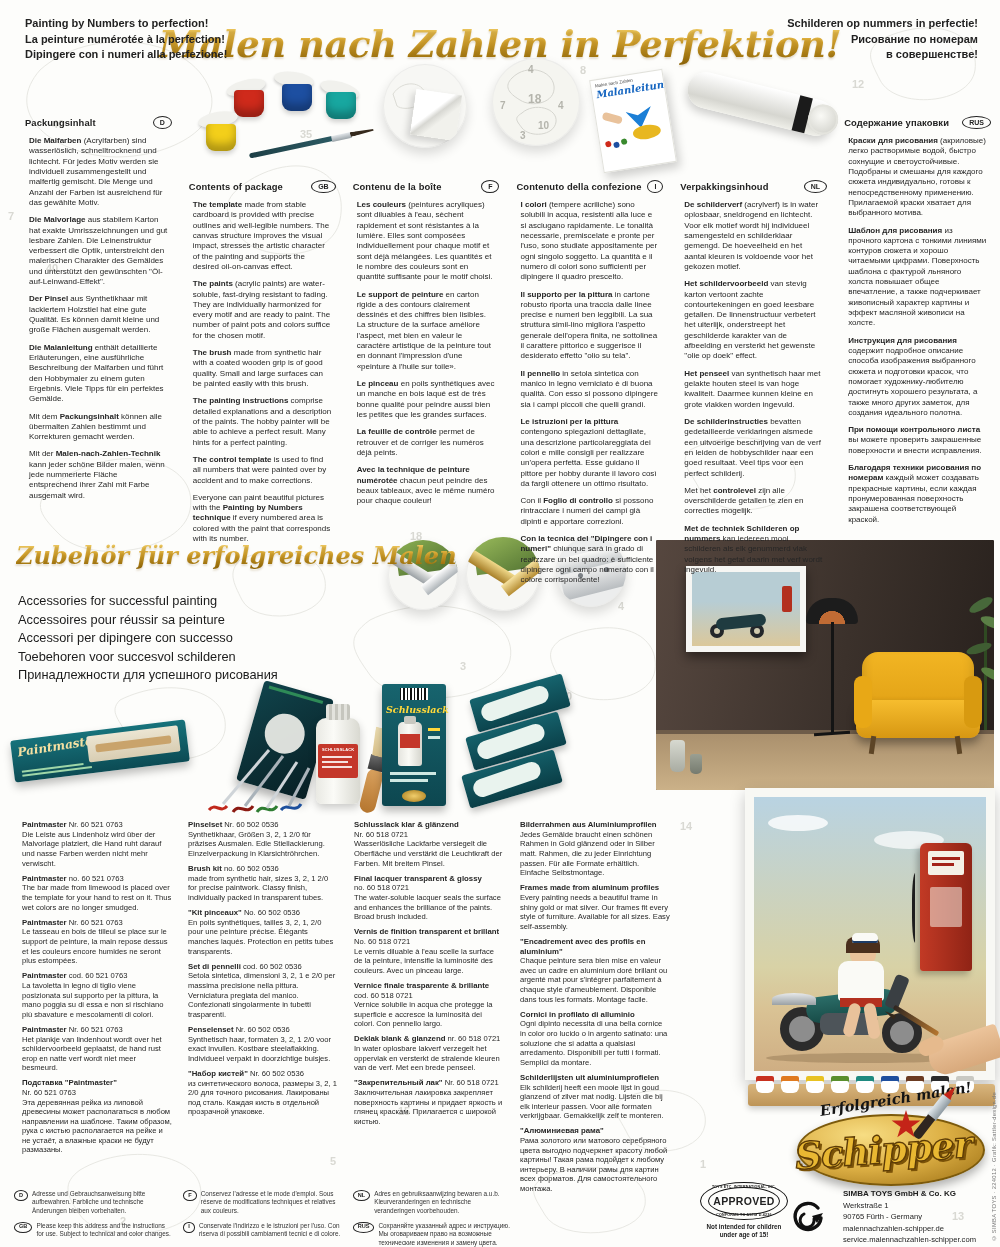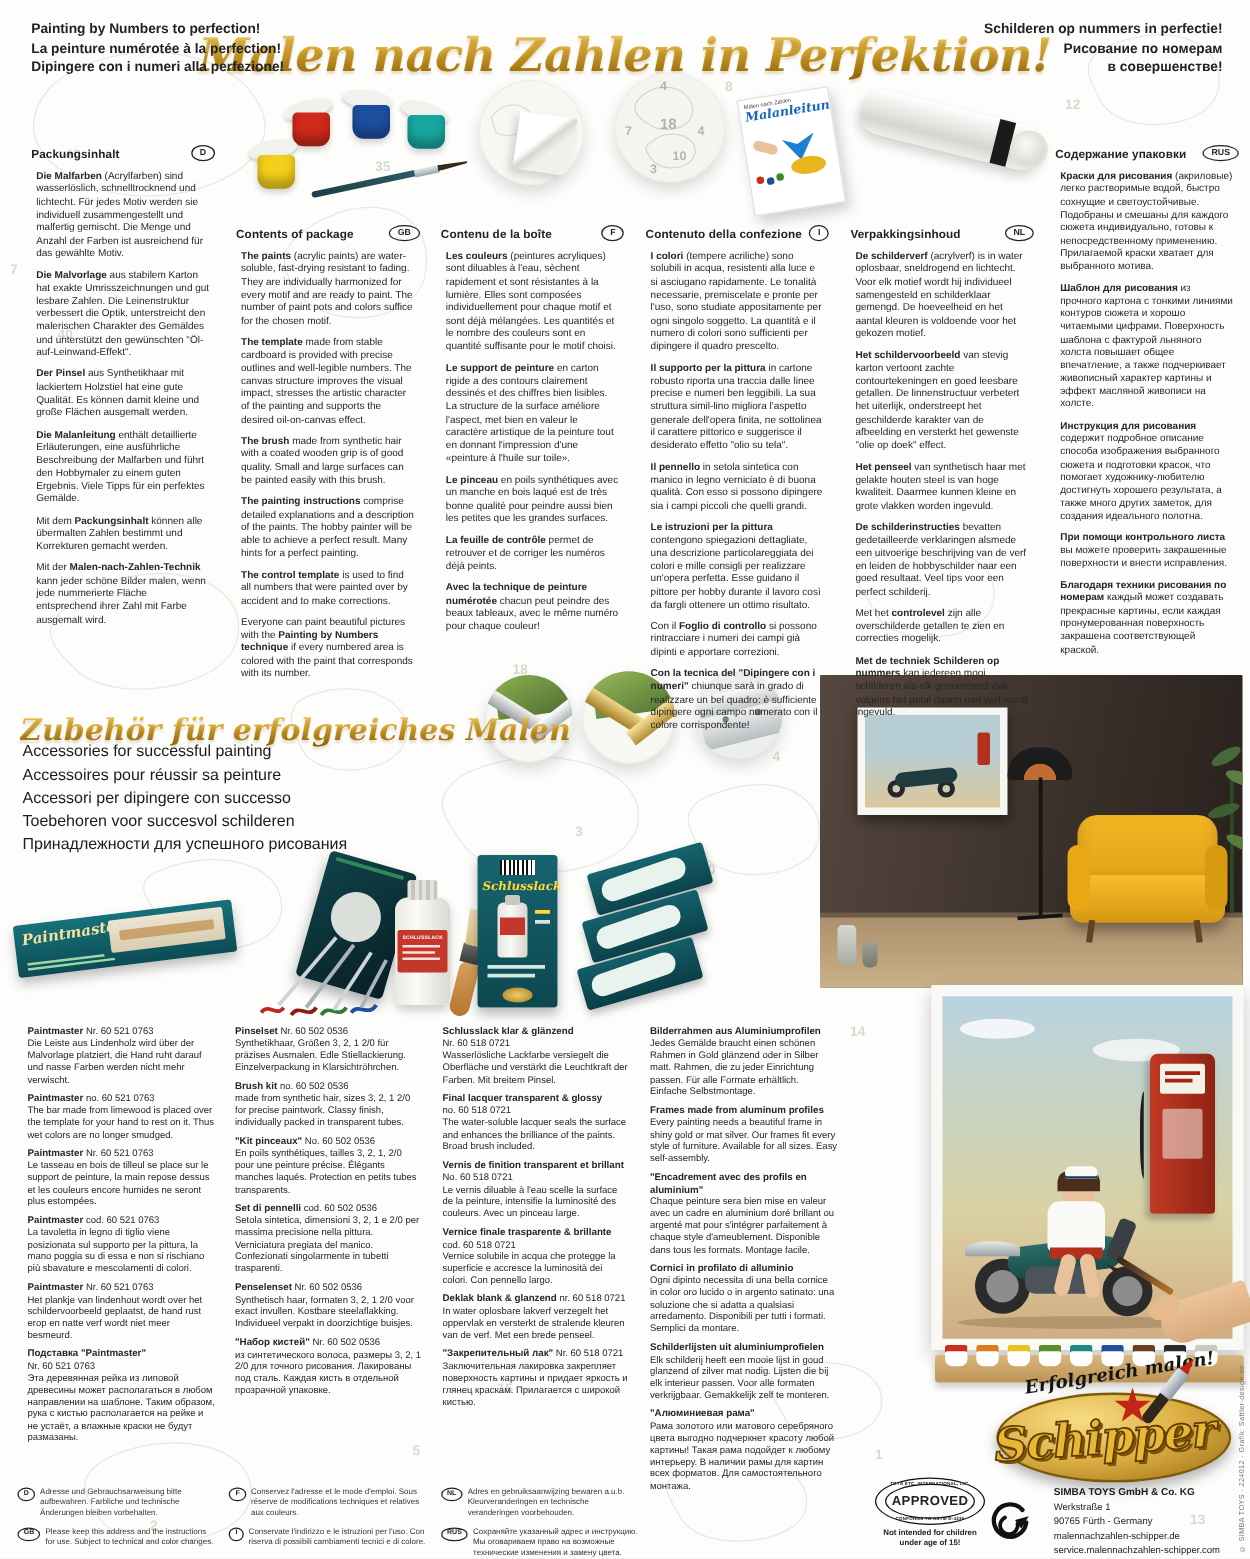--- a/index.html
+++ b/index.html
@@ -27,21 +27,21 @@
   .badge.sm{font-size:5.6px;padding:1.5px 4px;border-width:1px;}
 
   
   .pkg-cols{left:25px;top:112px;width:966px;display:grid;grid-template-columns:repeat(6,1fr);column-gap:17px;z-index:2;}
   .pkg-cols article:nth-of-type(n+2):nth-of-type(-n+5){padding-top:64px;}
   .col-head{display:flex;justify-content:space-between;align-items:center;margin:4px 0 7px;}
   .col-head h2{font-size:9.4px;margin:0;letter-spacing:.1px;}
   .pcol p{font-size:8px;line-height:1.29;margin:0 4px 7px;color:#262626;}
 
   
-  .acc-title{left:16px;top:569px;font-size:24px;z-index:2;text-shadow:0 2px 2px rgba(120,85,10,.18);}
+  .acc-title{left:16px;top:541px;font-size:24px;z-index:2;text-shadow:0 2px 2px rgba(120,85,10,.18);}
   .acc-subs{left:18px;top:592px;font-size:12.8px;line-height:1.45;color:#1c1c1c;z-index:2;}
 
   .circle-photo{position:absolute;border-radius:50%;background:#f7f7f4;box-shadow:0 6px 12px rgba(0,0,0,.14),inset 0 0 0 1px #ececea;overflow:hidden;z-index:1;}
 
   
   .acc-cols{left:22px;top:820px;width:648px;display:grid;grid-template-columns:repeat(4,1fr);column-gap:16px;z-index:2;}
   .acc-item{font-size:7.6px;line-height:1.26;margin:0 0 5.5px;color:#262626;}
   .acc-item b{font-size:7.8px;}
   .acc-item .num{white-space:nowrap;}
   .acc-body{display:block;}
@@ -192,23 +192,23 @@
           </div>
       </article>
 
       <article class="pcol" data-name="language-column">
         <div class="col-head">
           <h2 data-name="column-heading">Contents of package</h2>
           <span class="badge" data-name="language-badge">GB</span>
         </div>
         <div>
 
+            <p data-name="paragraph"><span data-name="paragraph-pre"></span><b data-name="paragraph-keyword">The template</b><span data-name="paragraph-text"> made from stable cardboard is provided with precise outlines and well-legible numbers. The canvas structure improves the visual impact, stresses the artistic character of the painting and supports the desired oil-on-canvas effect.</span></p>
+
             <p data-name="paragraph"><span data-name="paragraph-pre"></span><b data-name="paragraph-keyword">The paints</b><span data-name="paragraph-text"> (acrylic paints) are water-soluble, fast-drying resistant to fading. They are individually harmonized for every motif and are ready to paint. The number of paint pots and colors suffice for the chosen motif.</span></p>
-
-            <p data-name="paragraph"><span data-name="paragraph-pre"></span><b data-name="paragraph-keyword">The template</b><span data-name="paragraph-text"> made from stable cardboard is provided with precise outlines and well-legible numbers. The canvas structure improves the visual impact, stresses the artistic character of the painting and supports the desired oil-on-canvas effect.</span></p>
 
             <p data-name="paragraph"><span data-name="paragraph-pre"></span><b data-name="paragraph-keyword">The brush</b><span data-name="paragraph-text"> made from synthetic hair with a coated wooden grip is of good quality. Small and large surfaces can be painted easily with this brush.</span></p>
 
             <p data-name="paragraph"><span data-name="paragraph-pre"></span><b data-name="paragraph-keyword">The painting instructions</b><span data-name="paragraph-text"> comprise detailed explanations and a description of the paints. The hobby painter will be able to achieve a perfect result. Many hints for a perfect painting.</span></p>
 
             <p data-name="paragraph"><span data-name="paragraph-pre"></span><b data-name="paragraph-keyword">The control template</b><span data-name="paragraph-text"> is used to find all numbers that were painted over by accident and to make corrections.</span></p>
 
             <p data-name="paragraph"><span data-name="paragraph-pre">Everyone can paint beautiful pictures with the </span><b data-name="paragraph-keyword">Painting by Numbers technique</b><span data-name="paragraph-text"> if every numbered area is colored with the paint that corresponds with its number.</span></p>
           </div>
       </article>

